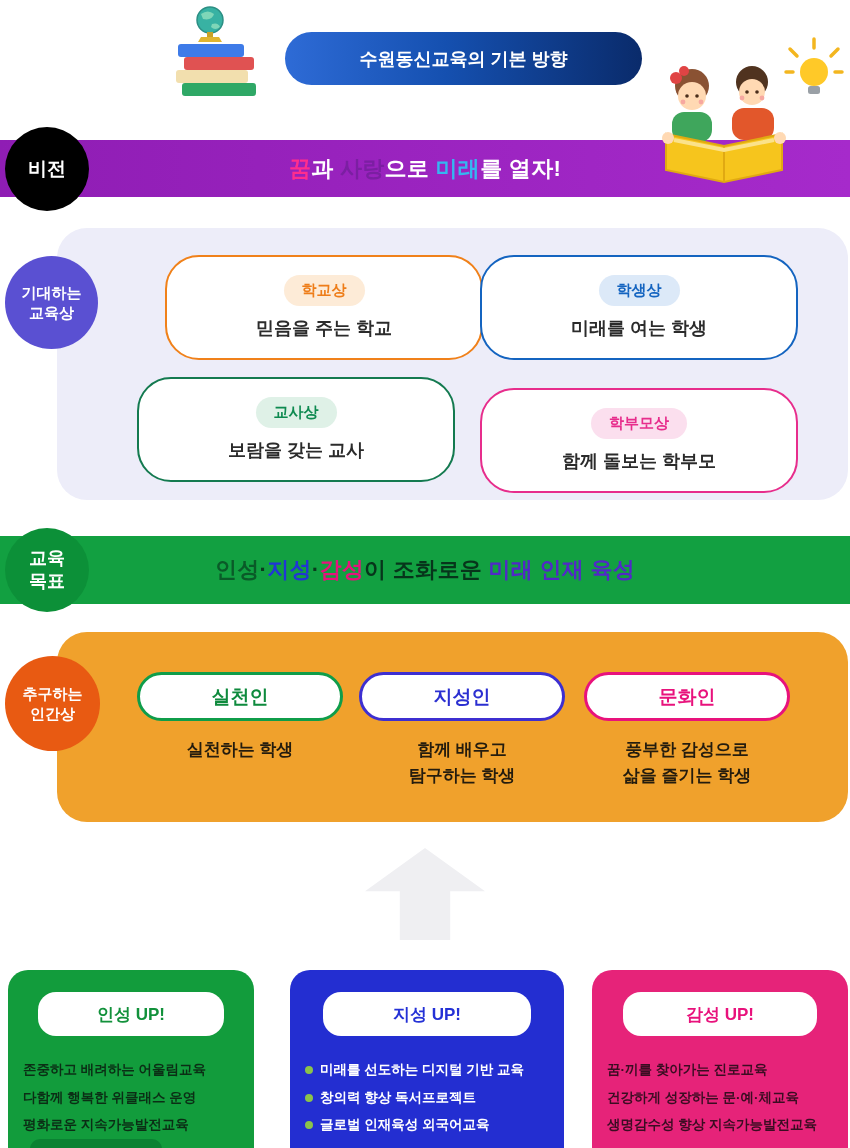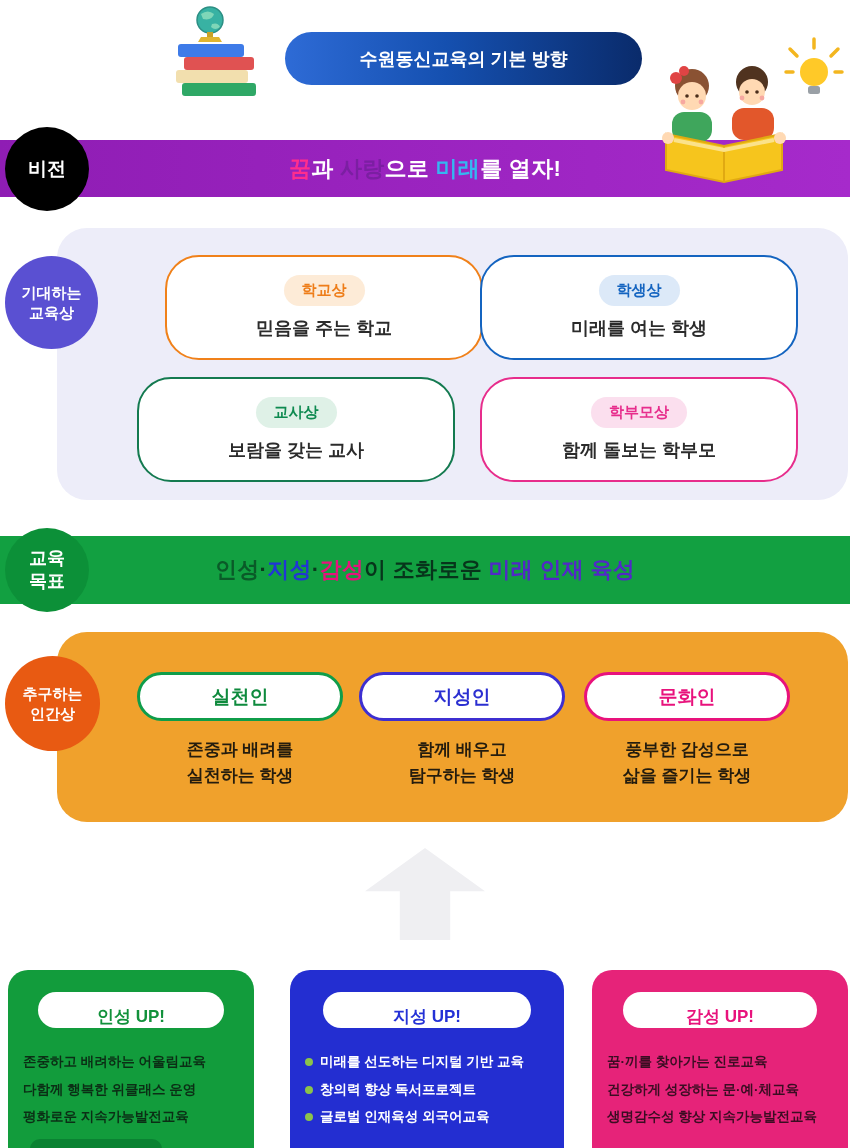--- a/index.html
+++ b/index.html
@@ -42,22 +42,22 @@
   .pill { position: absolute; height: 49px; width: 206px; background: #fff; border: 3px solid; border-radius: 26px;
     display: flex; align-items: center; justify-content: center; font-size: 19px; z-index: 2; }
   .desc { position: absolute; width: 206px; text-align: center; font-size: 17px; color: #241C0E; line-height: 1.5; z-index: 2; }
 
   
   .arrow-up { position: absolute; left: 365px; top: 848px; width: 120px; height: 92px; background: #EFEFF2;
     clip-path: polygon(50% 0, 100% 47%, 71% 47%, 71% 100%, 29% 100%, 29% 47%, 0 47%); z-index: 0; }
 
   
   .program { position: absolute; top: 970px; height: 212px; border-radius: 20px; padding-top: 22px; z-index: 1; }
-  .program-pill { width: 76%; height: 36px; margin: 0 auto; background: #fff; border-radius: 18px;
-    display: flex; align-items: flex-end; justify-content: center; font-size: 17px; }
+  .program-pill { width: 76%; height: 44px; margin: 0 auto; background: #fff; border-radius: 18px;
+    display: flex; align-items: center; justify-content: center; font-size: 17px; }
   .program-items { list-style: none; margin-top: 20px; padding: 0 10px 0 15px; }
   .program-items li { display: flex; align-items: center; gap: 7px; font-size: 13.5px; line-height: 2.05; white-space: nowrap; }
   .dot { width: 8px; height: 8px; border-radius: 50%; flex: 0 0 auto; }
   .clipped-tab { position: absolute; left: 30px; top: 1139px; width: 132px; height: 30px; background: #0A8232; border-radius: 10px; z-index: 2; }
 </style>
 </head>
 <body>
 
 <div class="page">
 
@@ -132,21 +132,21 @@
     <span class="card-text">믿음을 주는 학교</span>
   </div>
   <div class="card" style="left: 480px; top: 255px; border-color: rgb(20, 100, 192);">
     <span class="badge" style="background: rgb(220, 233, 248); color: rgb(20, 100, 192);">학생상</span>
     <span class="card-text">미래를 여는 학생</span>
   </div>
   <div class="card" style="left: 137px; top: 377px; border-color: rgb(20, 122, 80);">
     <span class="badge" style="background: rgb(223, 241, 231); color: rgb(14, 138, 80);">교사상</span>
     <span class="card-text">보람을 갖는 교사</span>
   </div>
-  <div class="card" style="left: 480px; top: 377px; border-color: rgb(231, 45, 140);">
+  <div class="card" style="left: 480px; top: 388px; border-color: rgb(231, 45, 140);">
     <span class="badge" style="background: rgb(251, 223, 238); color: rgb(231, 45, 140);">학부모상</span>
     <span class="card-text">함께 돌보는 학부모</span>
   </div>
 
   <div class="band band-goal">
     <div class="slogan"><span style="color: rgb(10, 90, 40);">인성</span><span style="color: rgb(10, 58, 28);">·</span><span style="color: rgb(33, 53, 214);">지성</span><span style="color: rgb(10, 58, 28);">·</span><span style="color: rgb(232, 18, 124);">감성</span><span style="color: rgb(7, 53, 27); text-align: right;">이 조화로운 </span><span style="color: rgb(82, 40, 200);">미래 인재 육성</span></div>
   </div>
   <div class="side-circle circle-goal">
     <span>교육</span>
     <span>목표</span>
@@ -162,21 +162,20 @@
     <span>실천인</span>
   </div>
   <div class="pill" style="left: 359px; top: 672px; border-color: rgb(61, 47, 209); color: rgb(43, 47, 209);">
     <span>지성인</span>
   </div>
   <div class="pill" style="left: 584px; top: 672px; border-color: rgb(232, 18, 124); color: rgb(232, 18, 124);">
     <span>문화인</span>
   </div>
 
   <div class="desc" style="left:137px; top:737px;">
-    <div>존중과 배려를</div>
     <div>실천하는 학생</div>
   </div>
   <div class="desc" style="left:359px; top:737px;">
     <div>함께 배우고</div>
     <div>탐구하는 학생</div>
   </div>
   <div class="desc" style="left:584px; top:737px;">
     <div>풍부한 감성으로</div>
     <div>삶을 즐기는 학생</div>
   </div>

